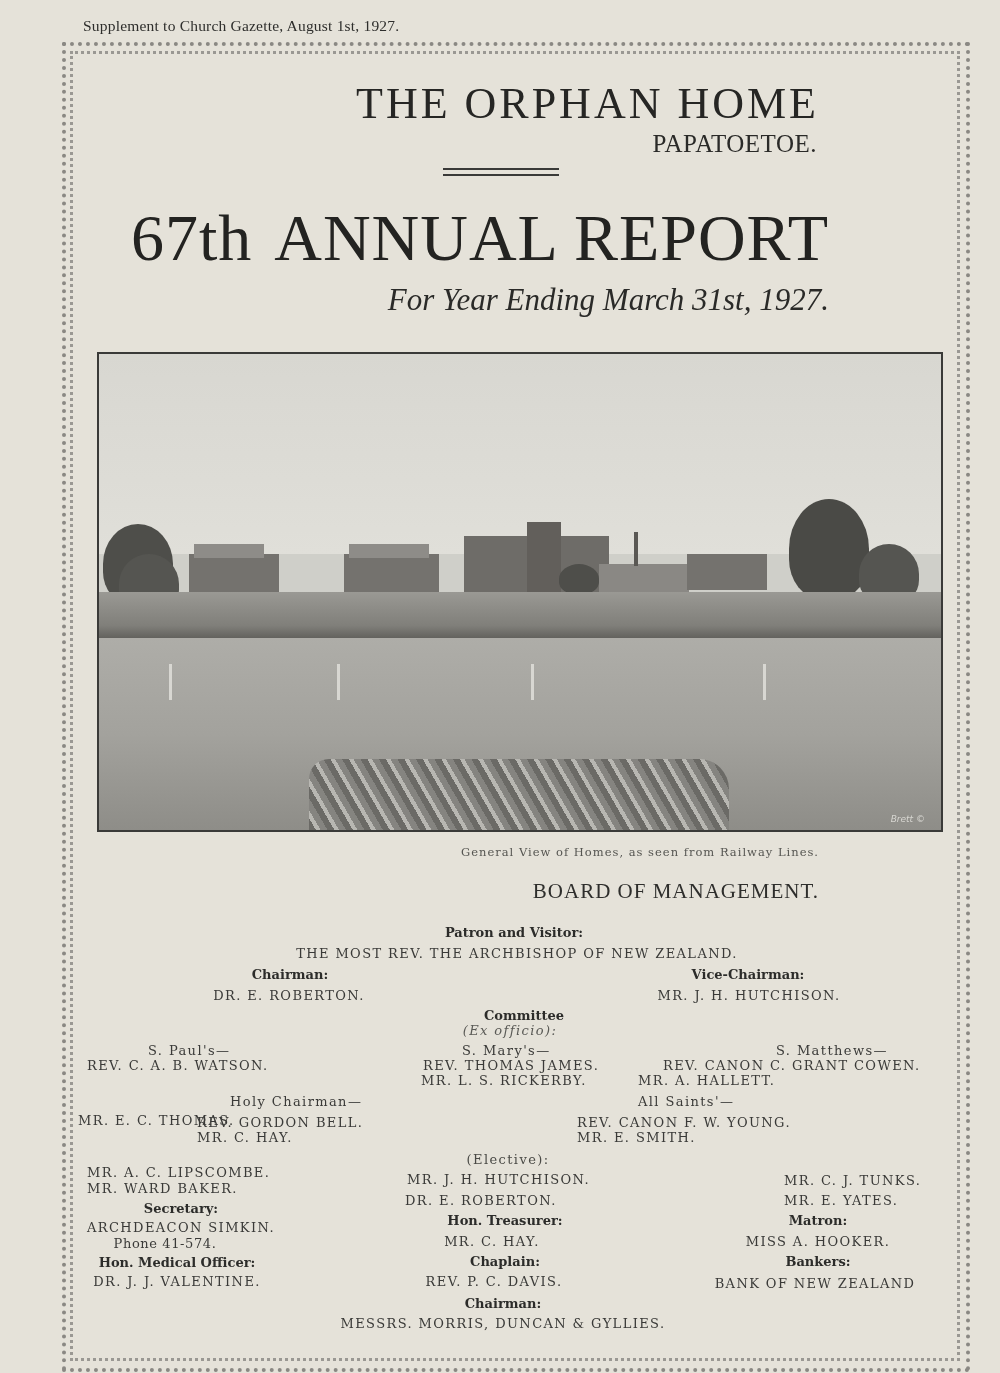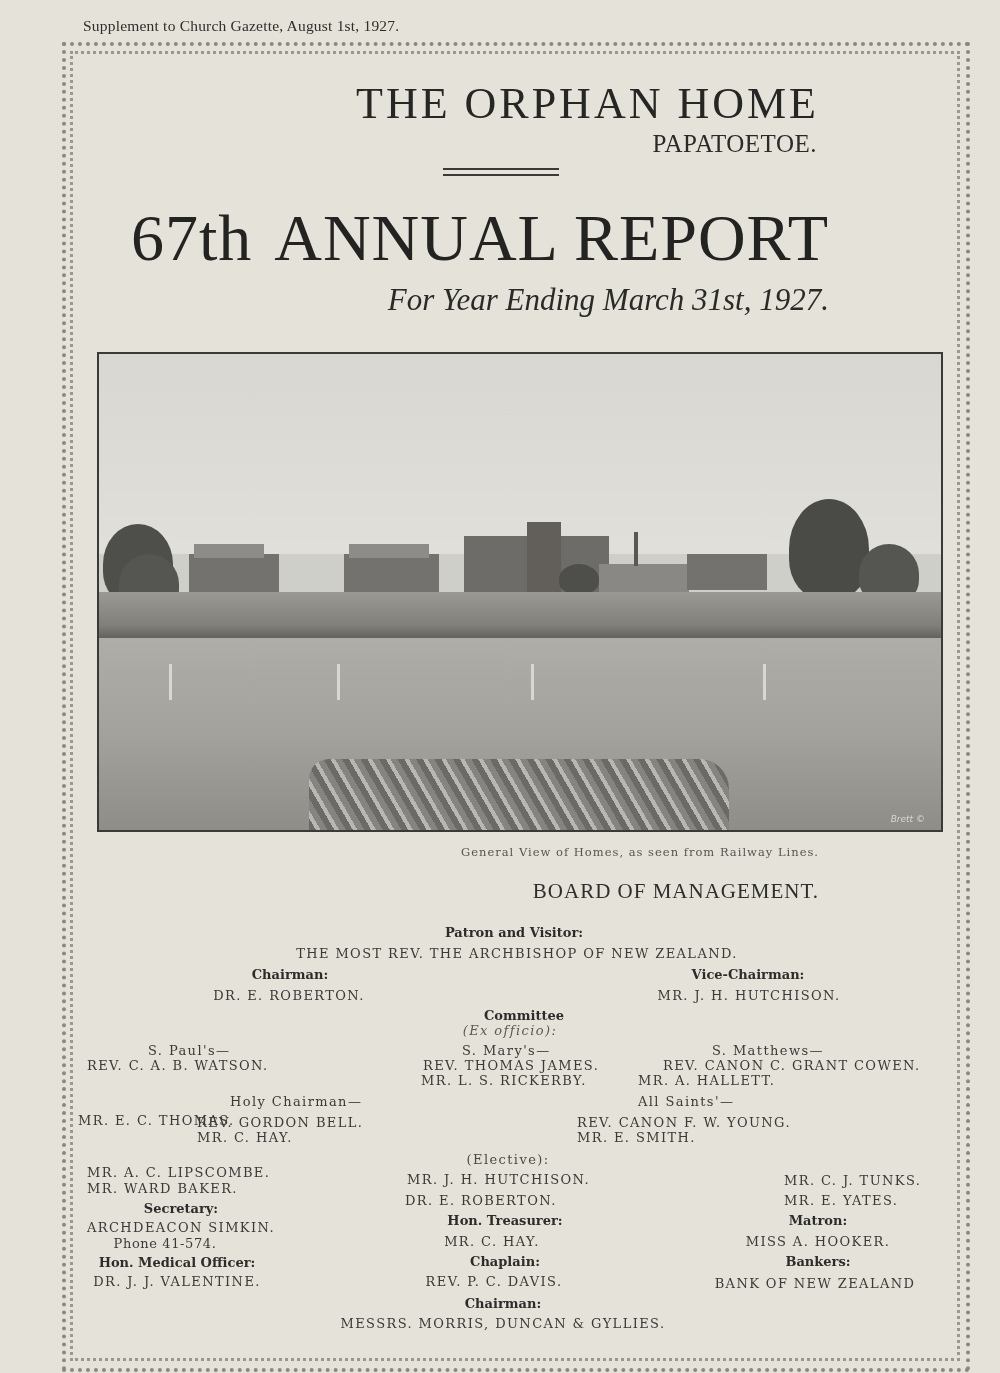--- a/index.html
+++ b/index.html
@@ -98,21 +98,21 @@
 <div class="nm body-font c it" style="left:510px;top:1023px;color:#5a5a56;">(Ex officio):</div>
 
 <div class="nm body-font" style="left:148px;top:1043px;">S. Paul's—</div>
 <div class="nm body-font" style="left:87px;top:1058px;">REV. C. A. B. WATSON.</div>
 <div class="nm body-font" style="left:78px;top:1073px;margin-top:40px;">MR. E. C. THOMAS.</div>
 
 <div class="nm body-font" style="left:462px;top:1043px;">S. Mary's—</div>
 <div class="nm body-font" style="left:423px;top:1058px;">REV. THOMAS JAMES.</div>
 <div class="nm body-font" style="left:421px;top:1073px;">MR. L. S. RICKERBY.</div>
 
-<div class="nm body-font" style="left:712px;top:1043px;">S. Matthews—</div>
+<div class="nm body-font" style="left:776px;top:1043px;">S. Matthews—</div>
 <div class="nm body-font" style="left:663px;top:1058px;">REV. CANON C. GRANT COWEN.</div>
 <div class="nm body-font" style="left:638px;top:1073px;text-align:center;">MR. A. HALLETT.</div>
 
 <div class="nm body-font" style="left:230px;top:1094px;">Holy Chairman—</div>
 <div class="nm body-font" style="left:197px;top:1115px;">REV. GORDON BELL.</div>
 <div class="nm body-font" style="left:197px;top:1130px;">MR. C. HAY.</div>
 
 <div class="nm body-font" style="left:638px;top:1094px;">All Saints'—</div>
 <div class="nm body-font" style="left:577px;top:1115px;">REV. CANON F. W. YOUNG.</div>
 <div class="nm body-font" style="left:577px;top:1130px;">MR. E. SMITH.</div>

